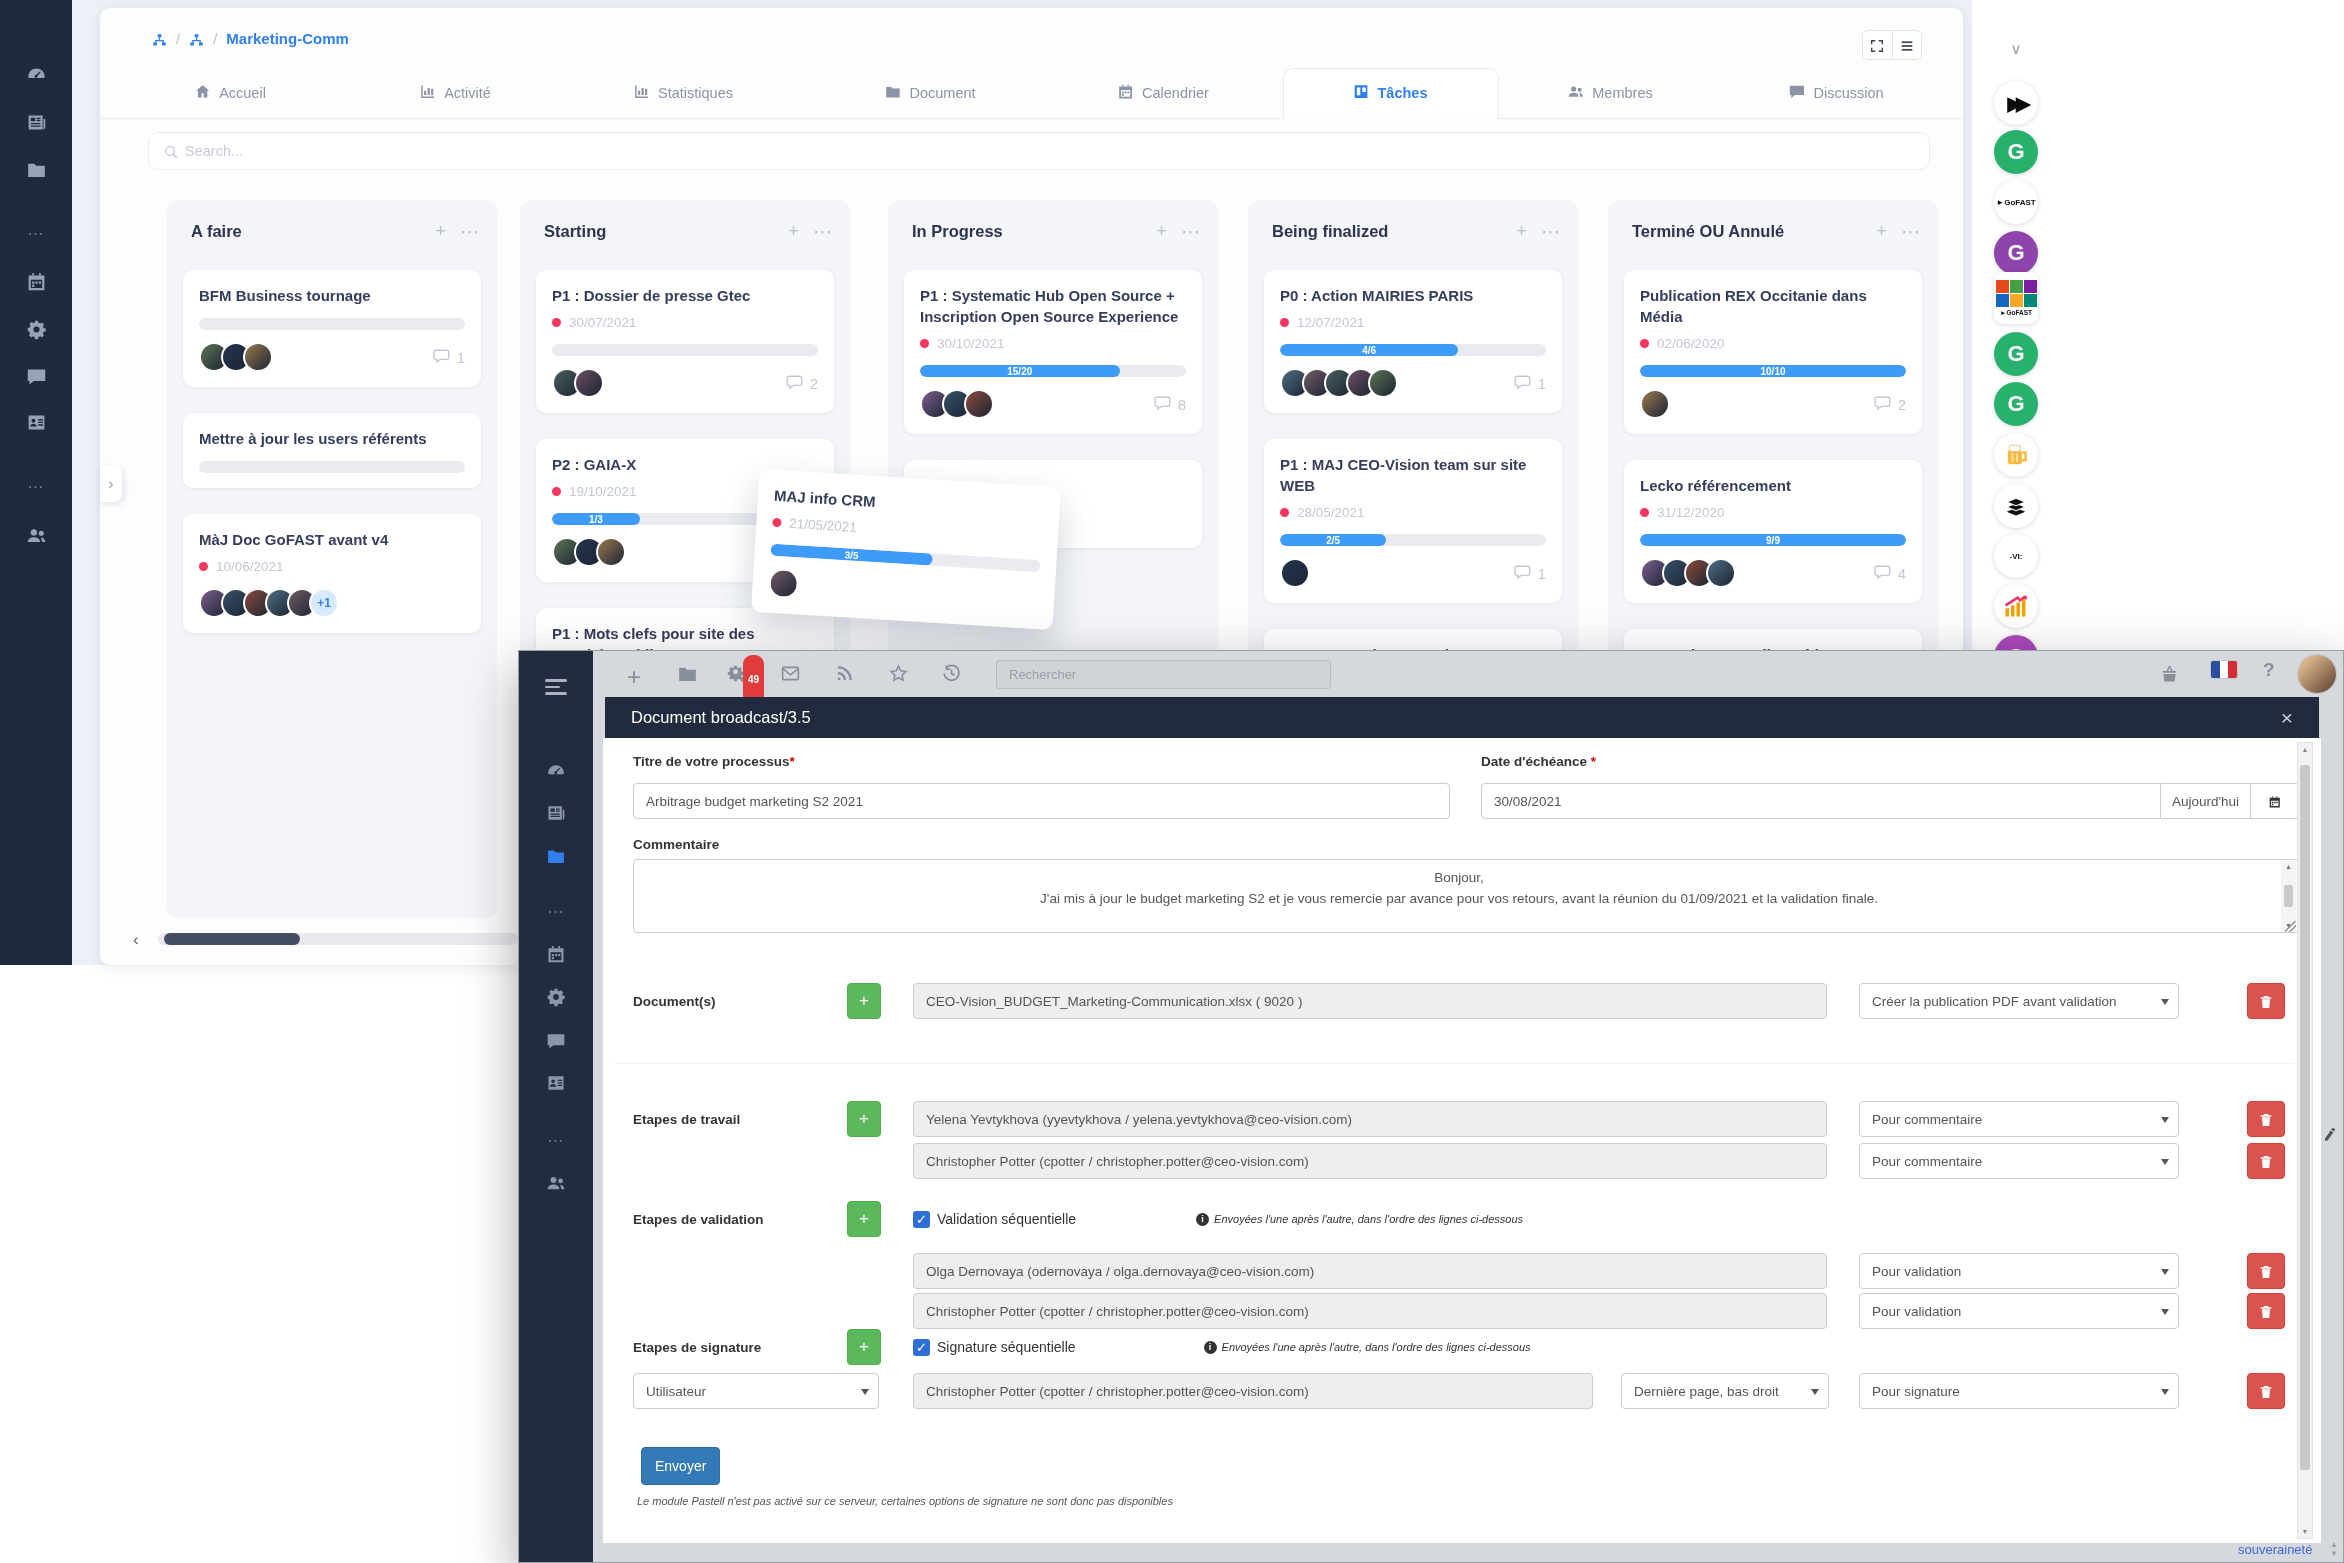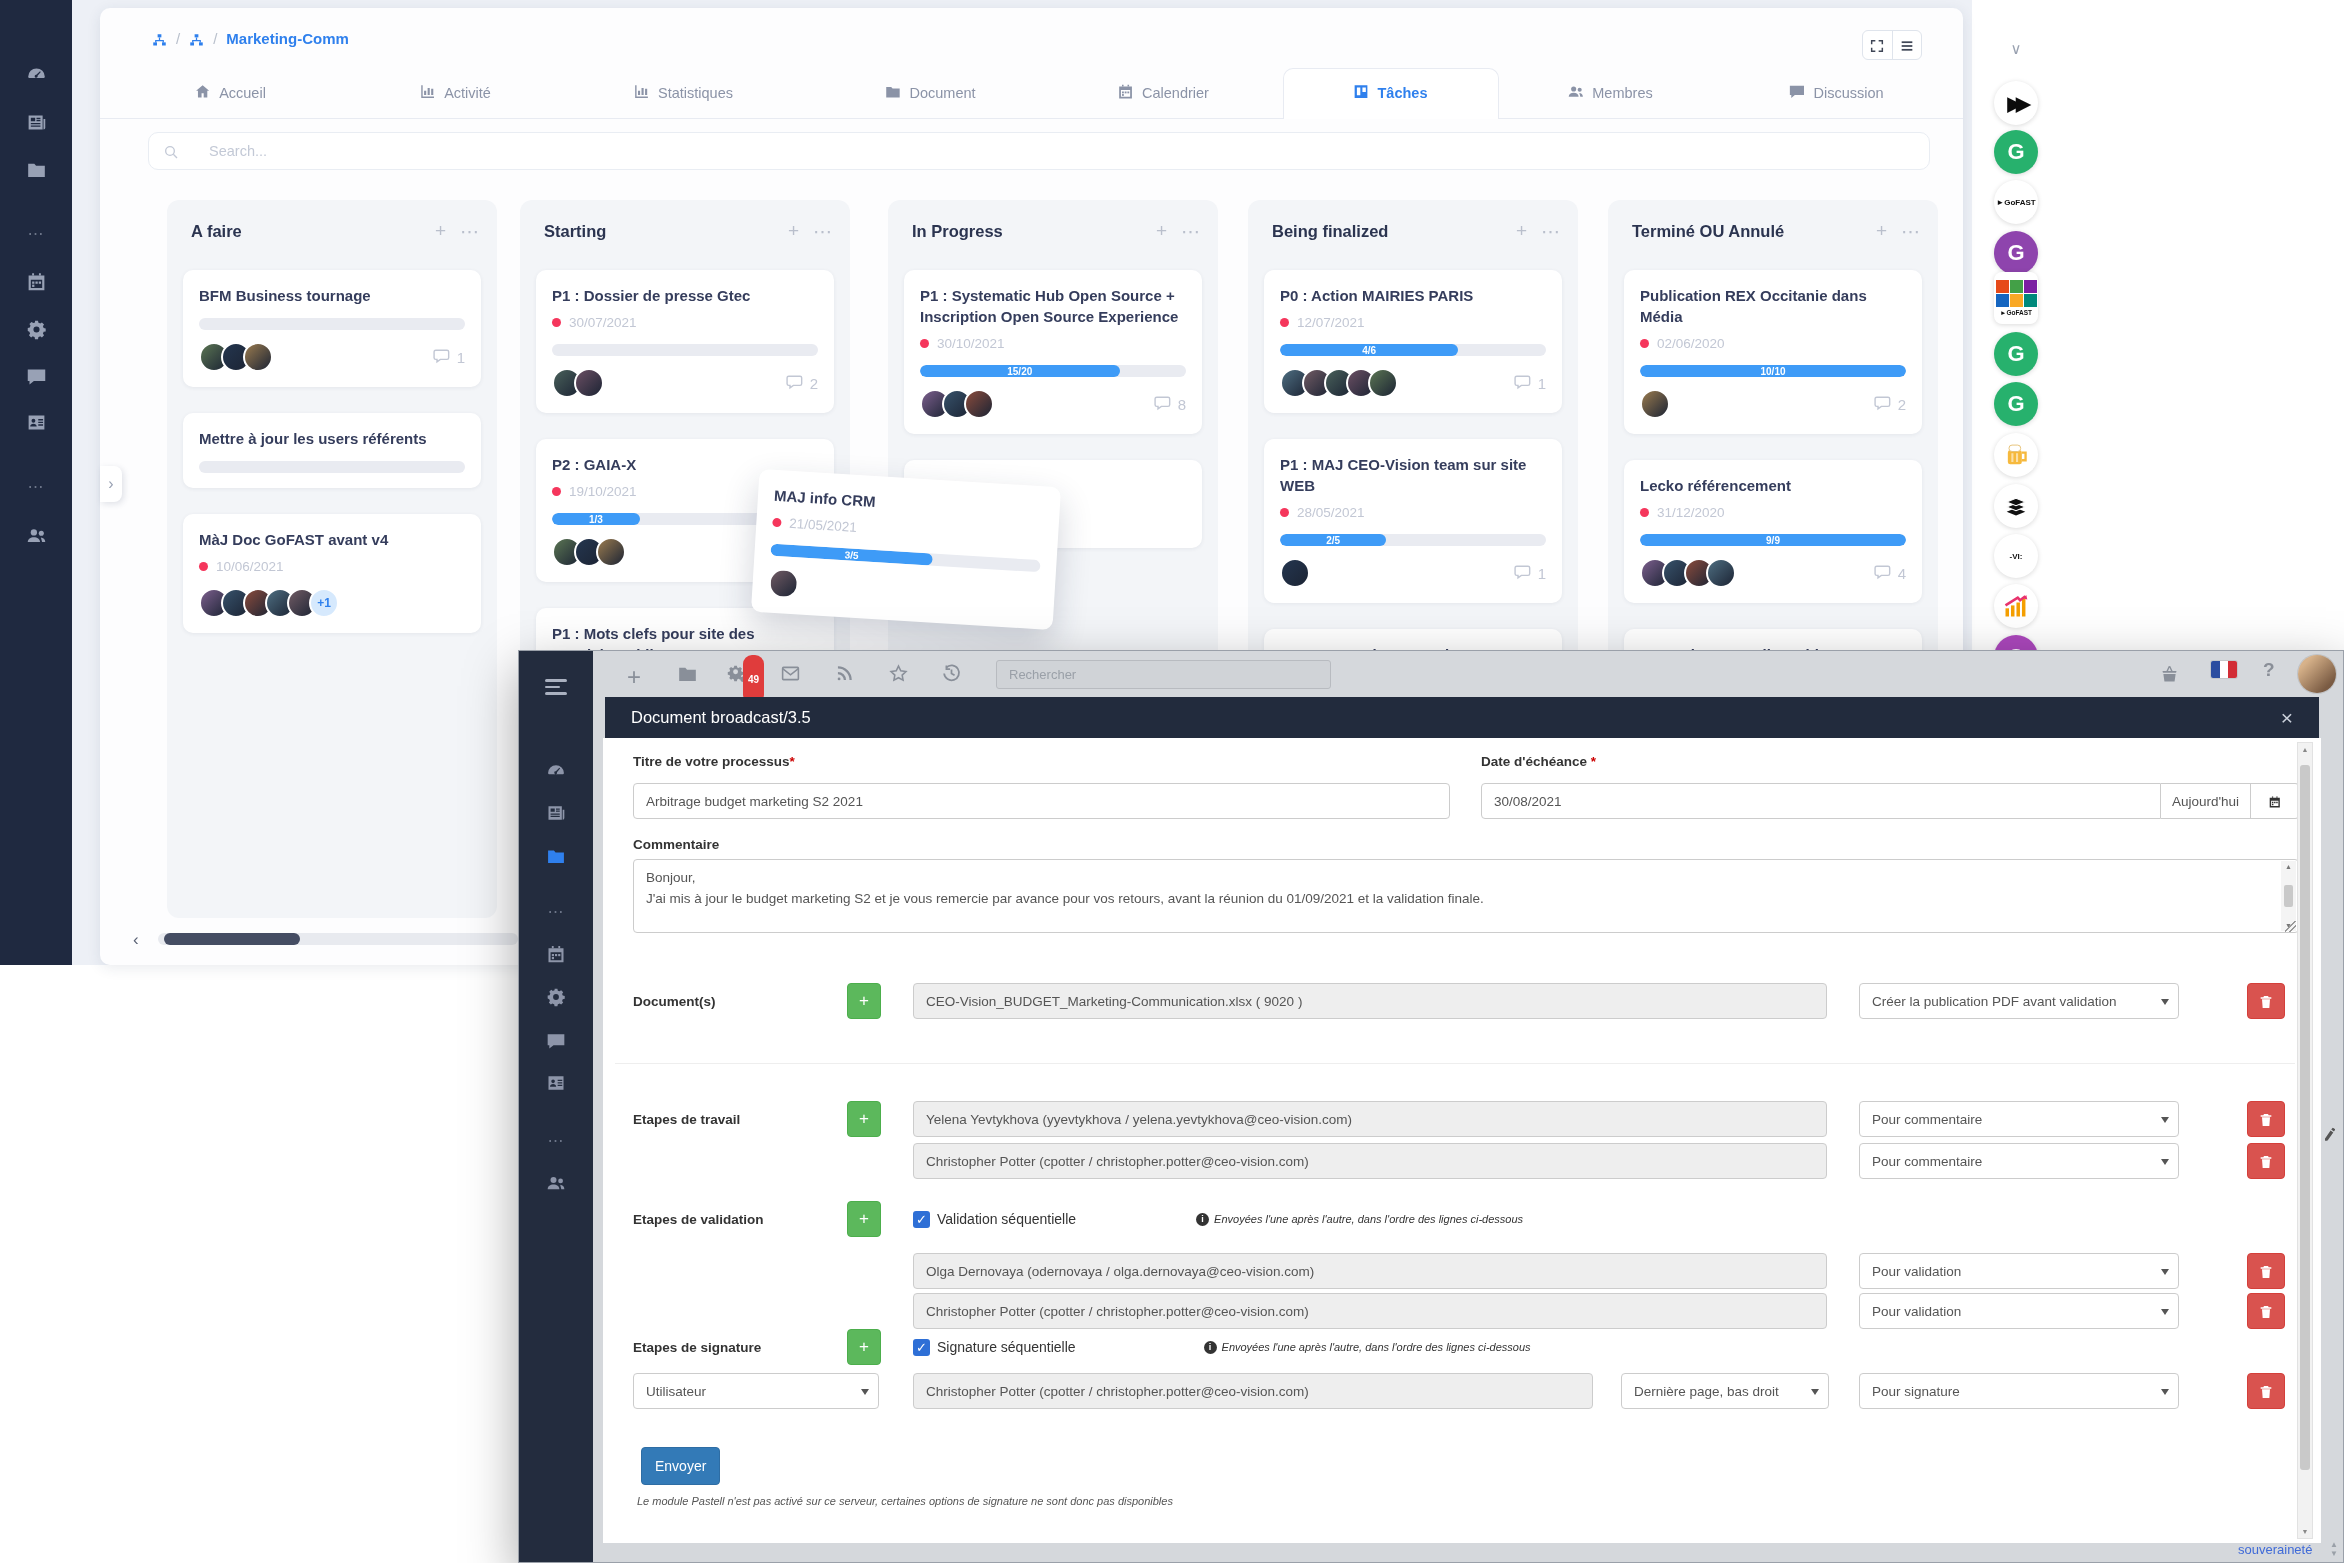--- a/index.html
+++ b/index.html
@@ -17,21 +17,21 @@
   .bc .sep{color:#b9c0cc;font-weight:400;}
   .wbtns{position:absolute;left:1862px;top:30px;width:58px;height:28px;border:1px solid #dfe4ec;border-radius:6px;display:flex;background:#fff;z-index:8;}
   .wbtns>div{flex:1;display:flex;align-items:center;justify-content:center;color:#3f4656;}
   .wbtns>div+div{border-left:1px solid #dfe4ec;}
   .wbtns svg{width:13px;height:13px;}
   .tabrow{position:absolute;left:100px;top:68px;width:1863px;height:50px;border-bottom:1px solid #e8ebf2;z-index:7;}
   .tabbox{position:absolute;left:1283px;top:68px;width:214px;height:50px;background:#fff;border:1px solid #e8ebf2;border-bottom:none;border-radius:10px 10px 0 0;z-index:7;}
   .tab{position:absolute;top:68px;height:50px;display:flex;align-items:center;gap:8px;color:#8b93a7;font-size:14.5px;transform:translateX(-50%);z-index:8;}
   .tab svg{width:17px;height:17px;}
   .tab.active{color:#2f80ed;font-weight:600;}
-  .bsearch{position:absolute;left:148px;top:132px;width:1782px;height:38px;border:1px solid #e9edf3;border-radius:10px;display:flex;align-items:center;padding:0 14px;gap:28px;color:#c3c9d6;background:#fff;z-index:8;box-sizing:border-box;}
+  .bsearch{position:absolute;left:148px;top:132px;width:1782px;height:38px;border:1px solid #e9edf3;border-radius:10px;display:flex;align-items:center;padding:0 14px;gap:4px;color:#c3c9d6;background:#fff;z-index:8;box-sizing:border-box;}
   .bsearch svg{width:18px;height:18px;}
   .bsearch input{border:none;outline:none;flex:1;font-size:14.5px;color:#55608a;font-family:"Liberation Sans",sans-serif;background:transparent;}
   .bsearch input::placeholder{color:#c3c9d6;}
   
   .col{position:absolute;top:200px;width:330px;height:718px;background:#f3f5f8;border-radius:12px;z-index:7;}
   .colh{display:flex;align-items:center;padding:18px 18px 0 24px;height:26px;}
   .colh .t{font-size:16.5px;font-weight:700;color:#2b3450;flex:1;}
   .colh .plus,.colh .more{color:#b9bfcc;font-size:19px;margin-left:14px;}
   .cards{margin-top:26px;}
   .card{background:#fff;border-radius:10px;box-shadow:0 1px 4px rgba(30,40,70,.07);padding:15px 16px;margin:0 16px 26px;overflow:hidden;}
@@ -102,21 +102,21 @@
   .frow{position:absolute;left:30px;display:flex;align-items:center;}
   .c-label{width:214px;font-weight:700;font-size:13.5px;color:#333;}
   .c-add{margin-right:32px;}
   .c-addsp{width:34px;margin-right:32px;}
   .c-input{width:914px;margin-right:32px;}
   .c-select{width:320px;margin-right:68px;}
   .chk{width:17px;height:17px;background:#2e6fd6;border-radius:3px;color:#fff;font-size:13px;display:flex;align-items:center;justify-content:center;margin-right:7px;}
   .chklabel{font-size:14px;color:#333;}
   .hint{display:flex;align-items:center;gap:5px;font-style:italic;font-size:11px;color:#333;}
   .infodot{width:13px;height:13px;border-radius:50%;background:#333;color:#fff;font-size:9px;font-weight:700;display:flex;align-items:center;justify-content:center;font-style:normal;}
-  .txa{position:absolute;left:30px;top:121px;width:1666px;height:74px;border:1px solid #ccc;border-radius:4px;padding:7px 26px 7px 12px;font-size:13.5px;color:#555;white-space:pre-wrap;line-height:21px;box-sizing:border-box;overflow:hidden;}
+  .txa{position:absolute;left:30px;top:121px;width:1666px;height:74px;border:1px solid #ccc;border-radius:4px;padding:7px 26px 7px 12px;font-size:13.5px;color:#555;white-space:pre-wrap;line-height:21px;box-sizing:border-box;overflow:hidden;text-align:center;}
   .txasb{position:absolute;left:1678px;top:123px;width:15px;height:70px;background:#f4f4f4;display:flex;flex-direction:column;align-items:center;justify-content:space-between;font-size:7px;color:#777;padding:2px 0;box-sizing:border-box;}
   .txasb .th{width:9px;height:22px;background:#c9c9c9;border-radius:2px;}
   .grip{position:absolute;left:1682px;top:183px;width:11px;height:11px;background:
     linear-gradient(135deg,transparent 45%,#999 45%,#999 52%,transparent 52%,transparent 68%,#999 68%,#999 75%,transparent 75%);}
   .hr{position:absolute;left:12px;width:1680px;border-top:1px solid #eee;}
   .btn-envoyer{position:absolute;left:38px;top:709px;height:36px;padding:0 13px;background:#337ab7;border:1px solid #2e6da4;border-radius:4px;color:#fff;font-size:14px;display:flex;align-items:center;}
   .footnote{position:absolute;left:34px;top:757px;font-style:italic;font-size:11px;color:#555;}
   .cscroll{position:absolute;left:1694px;top:4px;width:16px;height:797px;background:#f2f2f2;border:1px solid #e2e2e2;box-sizing:border-box;display:flex;flex-direction:column;align-items:center;font-size:7px;color:#888;}
   .cscroll .th{position:absolute;left:2px;top:22px;width:10px;height:705px;background:#c9c9c9;border-radius:3px;}
   .cscroll .up{margin-top:3px;}

